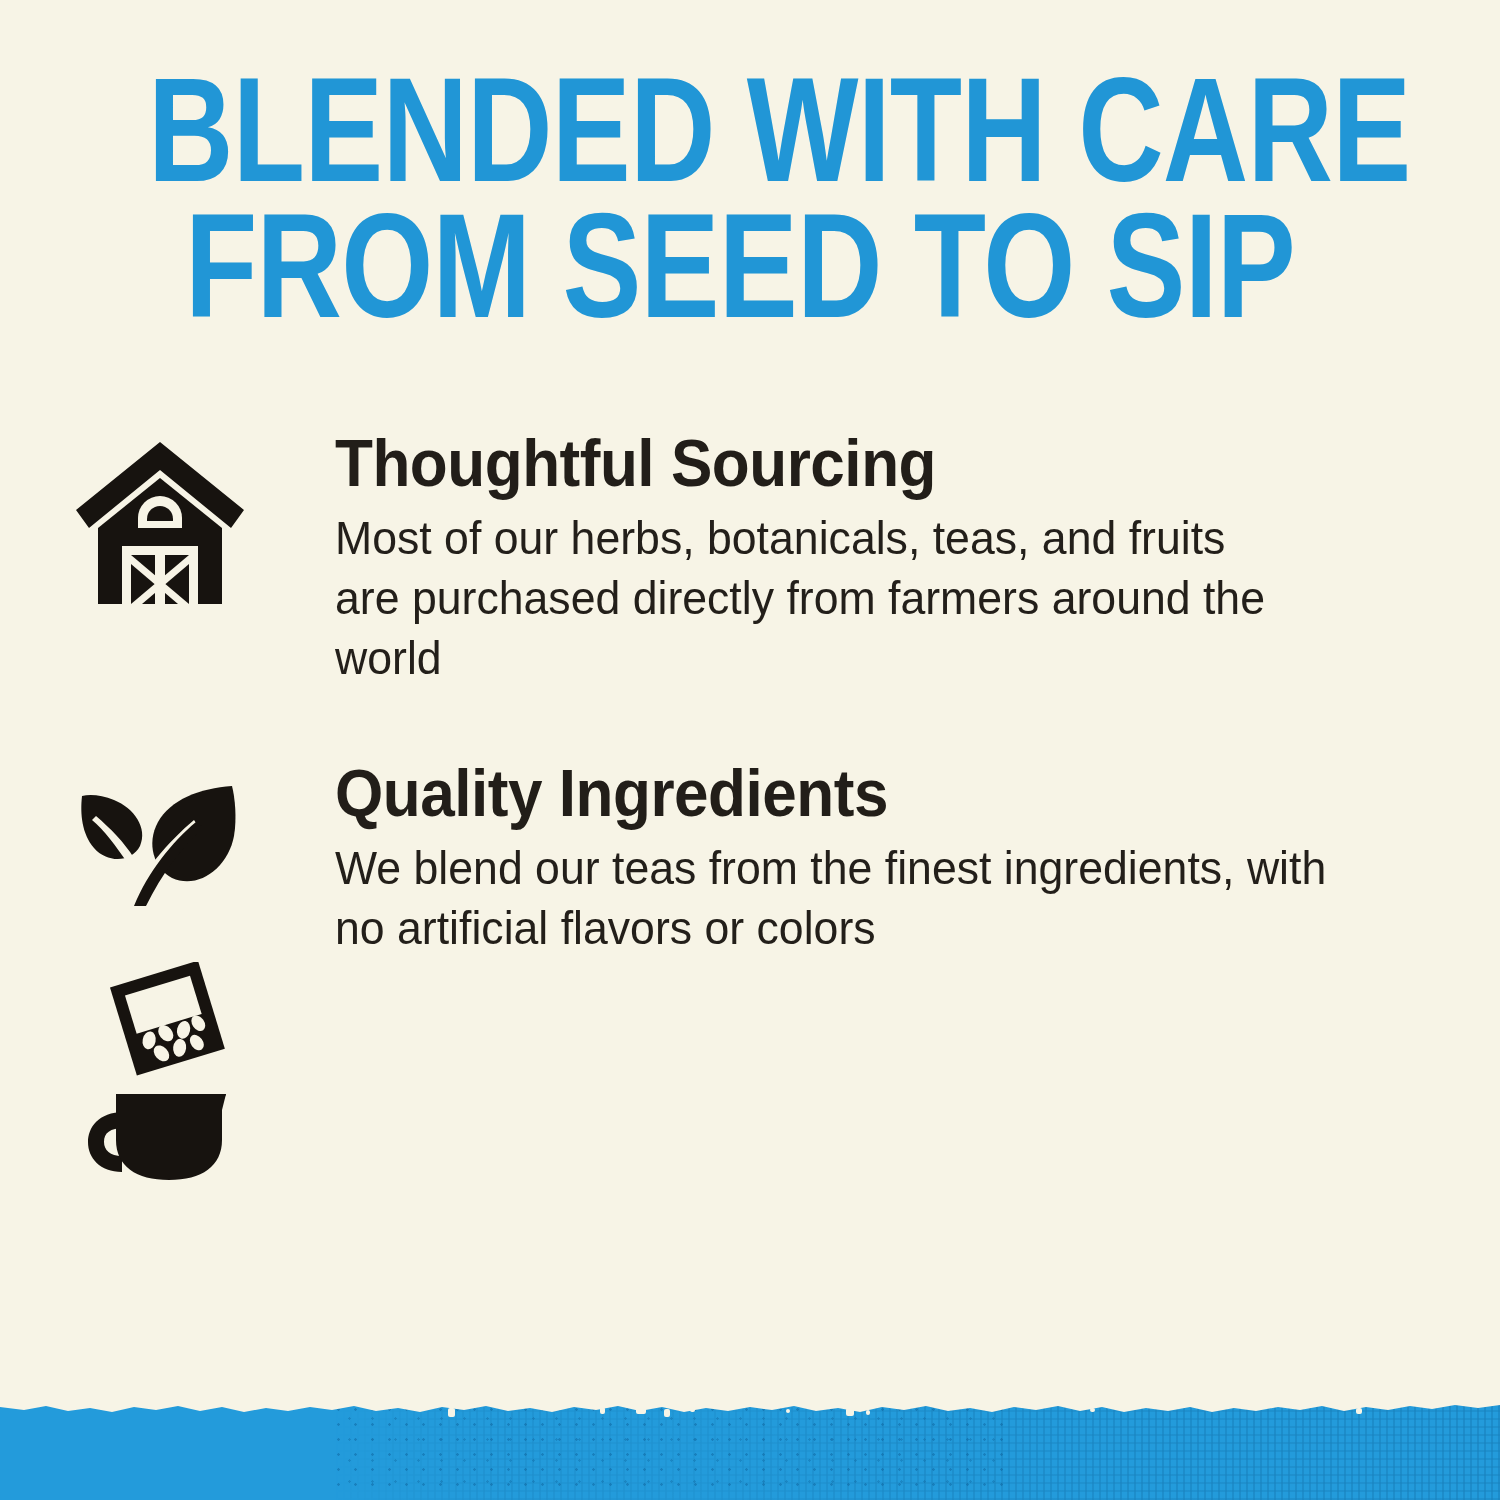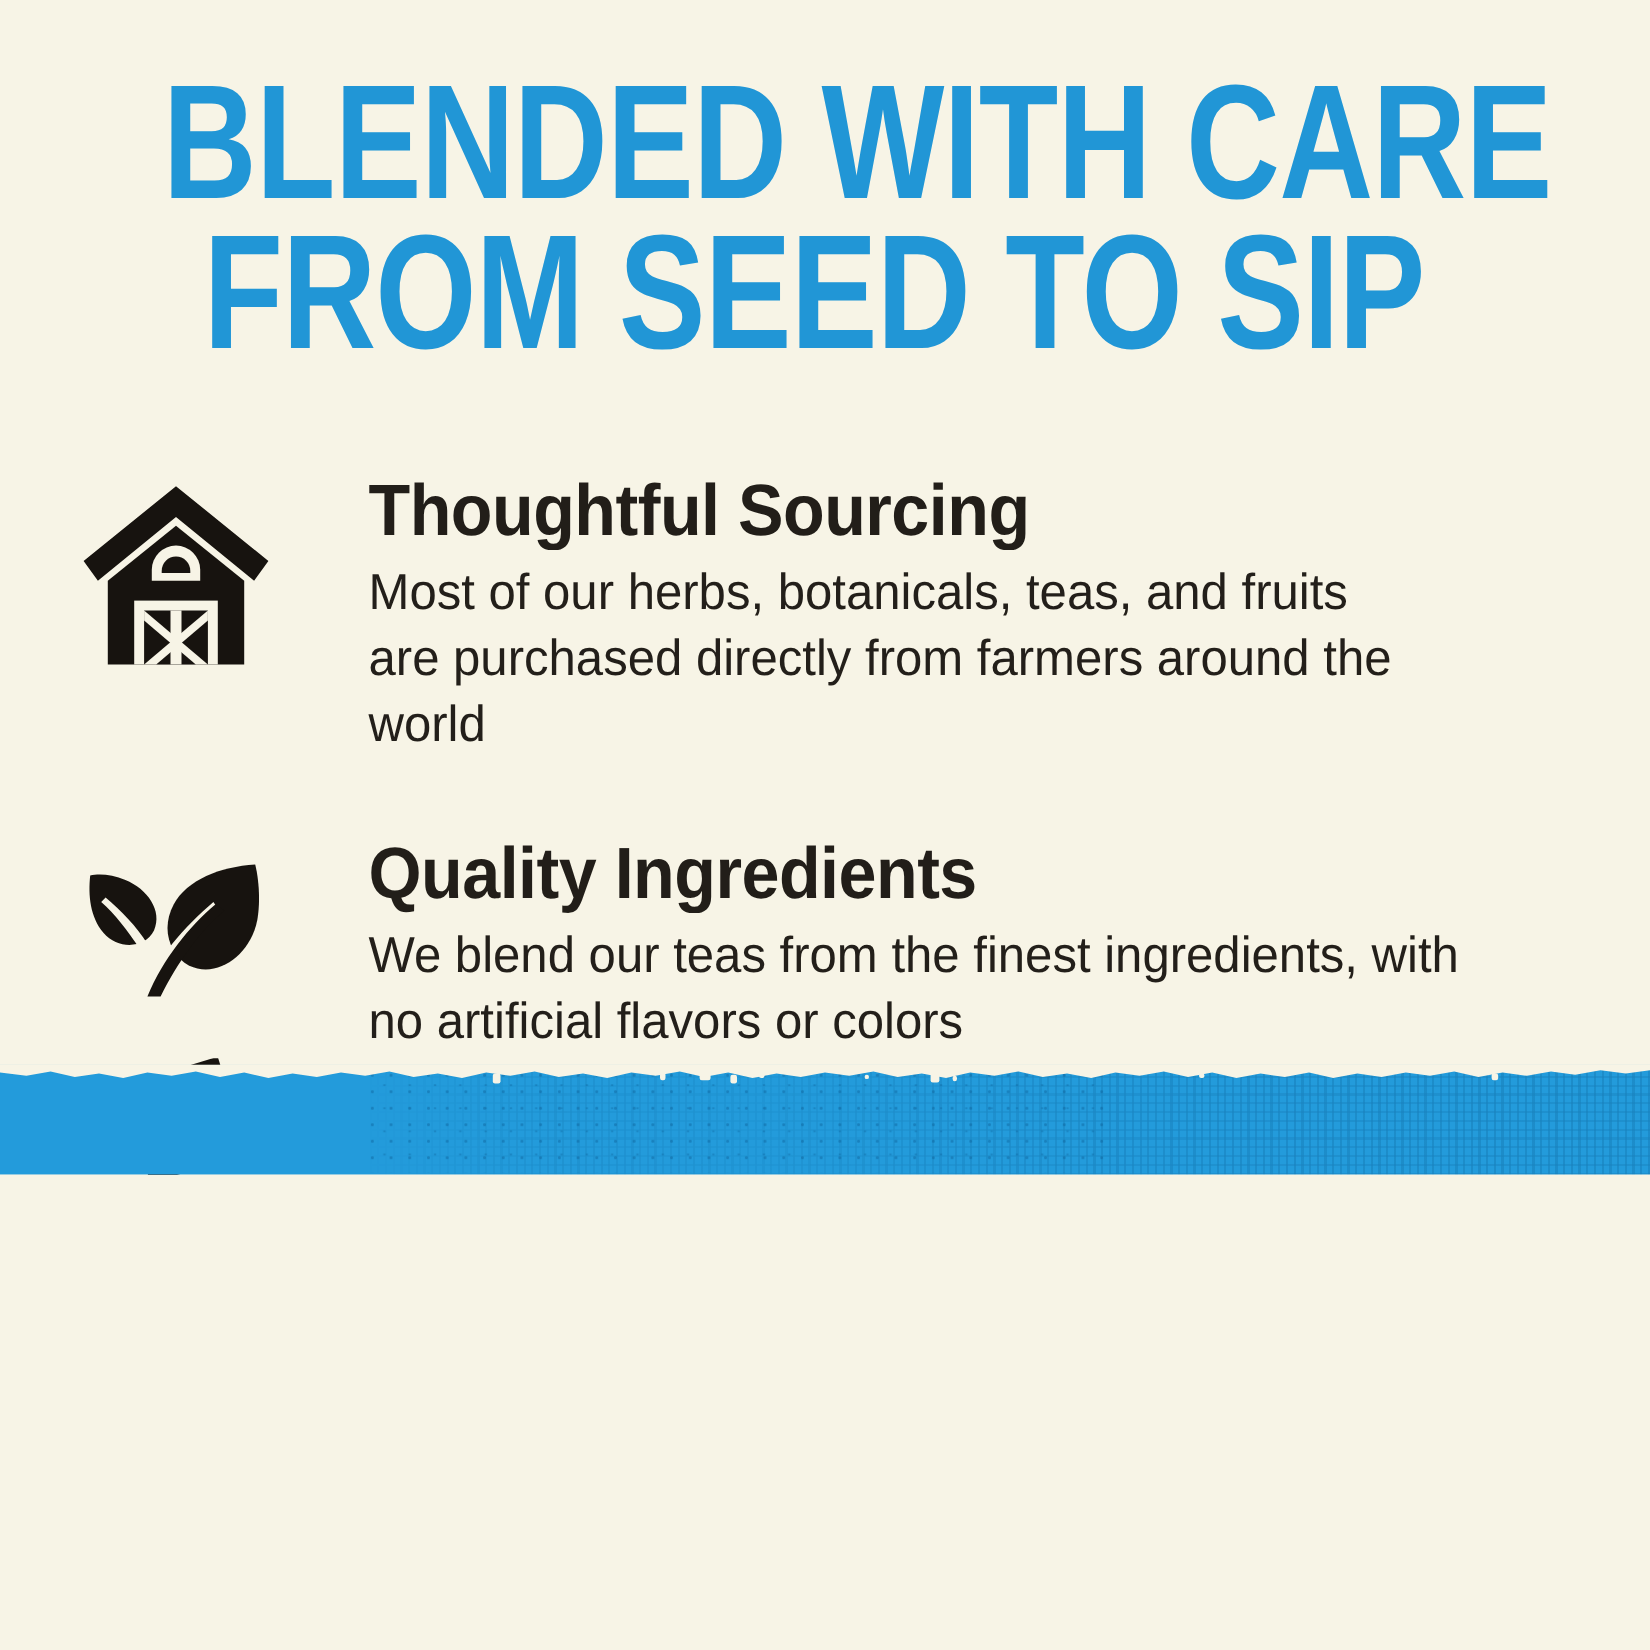--- a/index.html
+++ b/index.html
@@ -11,21 +11,21 @@
     width: 1500px;
     height: 1500px;
     background: #F7F4E6;
     font-family: "Liberation Sans", sans-serif;
     overflow: hidden;
   }
 
   .page {
     position: relative;
     width: 1500px;
-    height: 1068px;
+    height: 1500px;
     background: #F7F4E6;
     overflow: hidden;
   }
 
   
   .headline {
     position: absolute;
     left: 0;
     top: 62px;
     width: 1480px;

